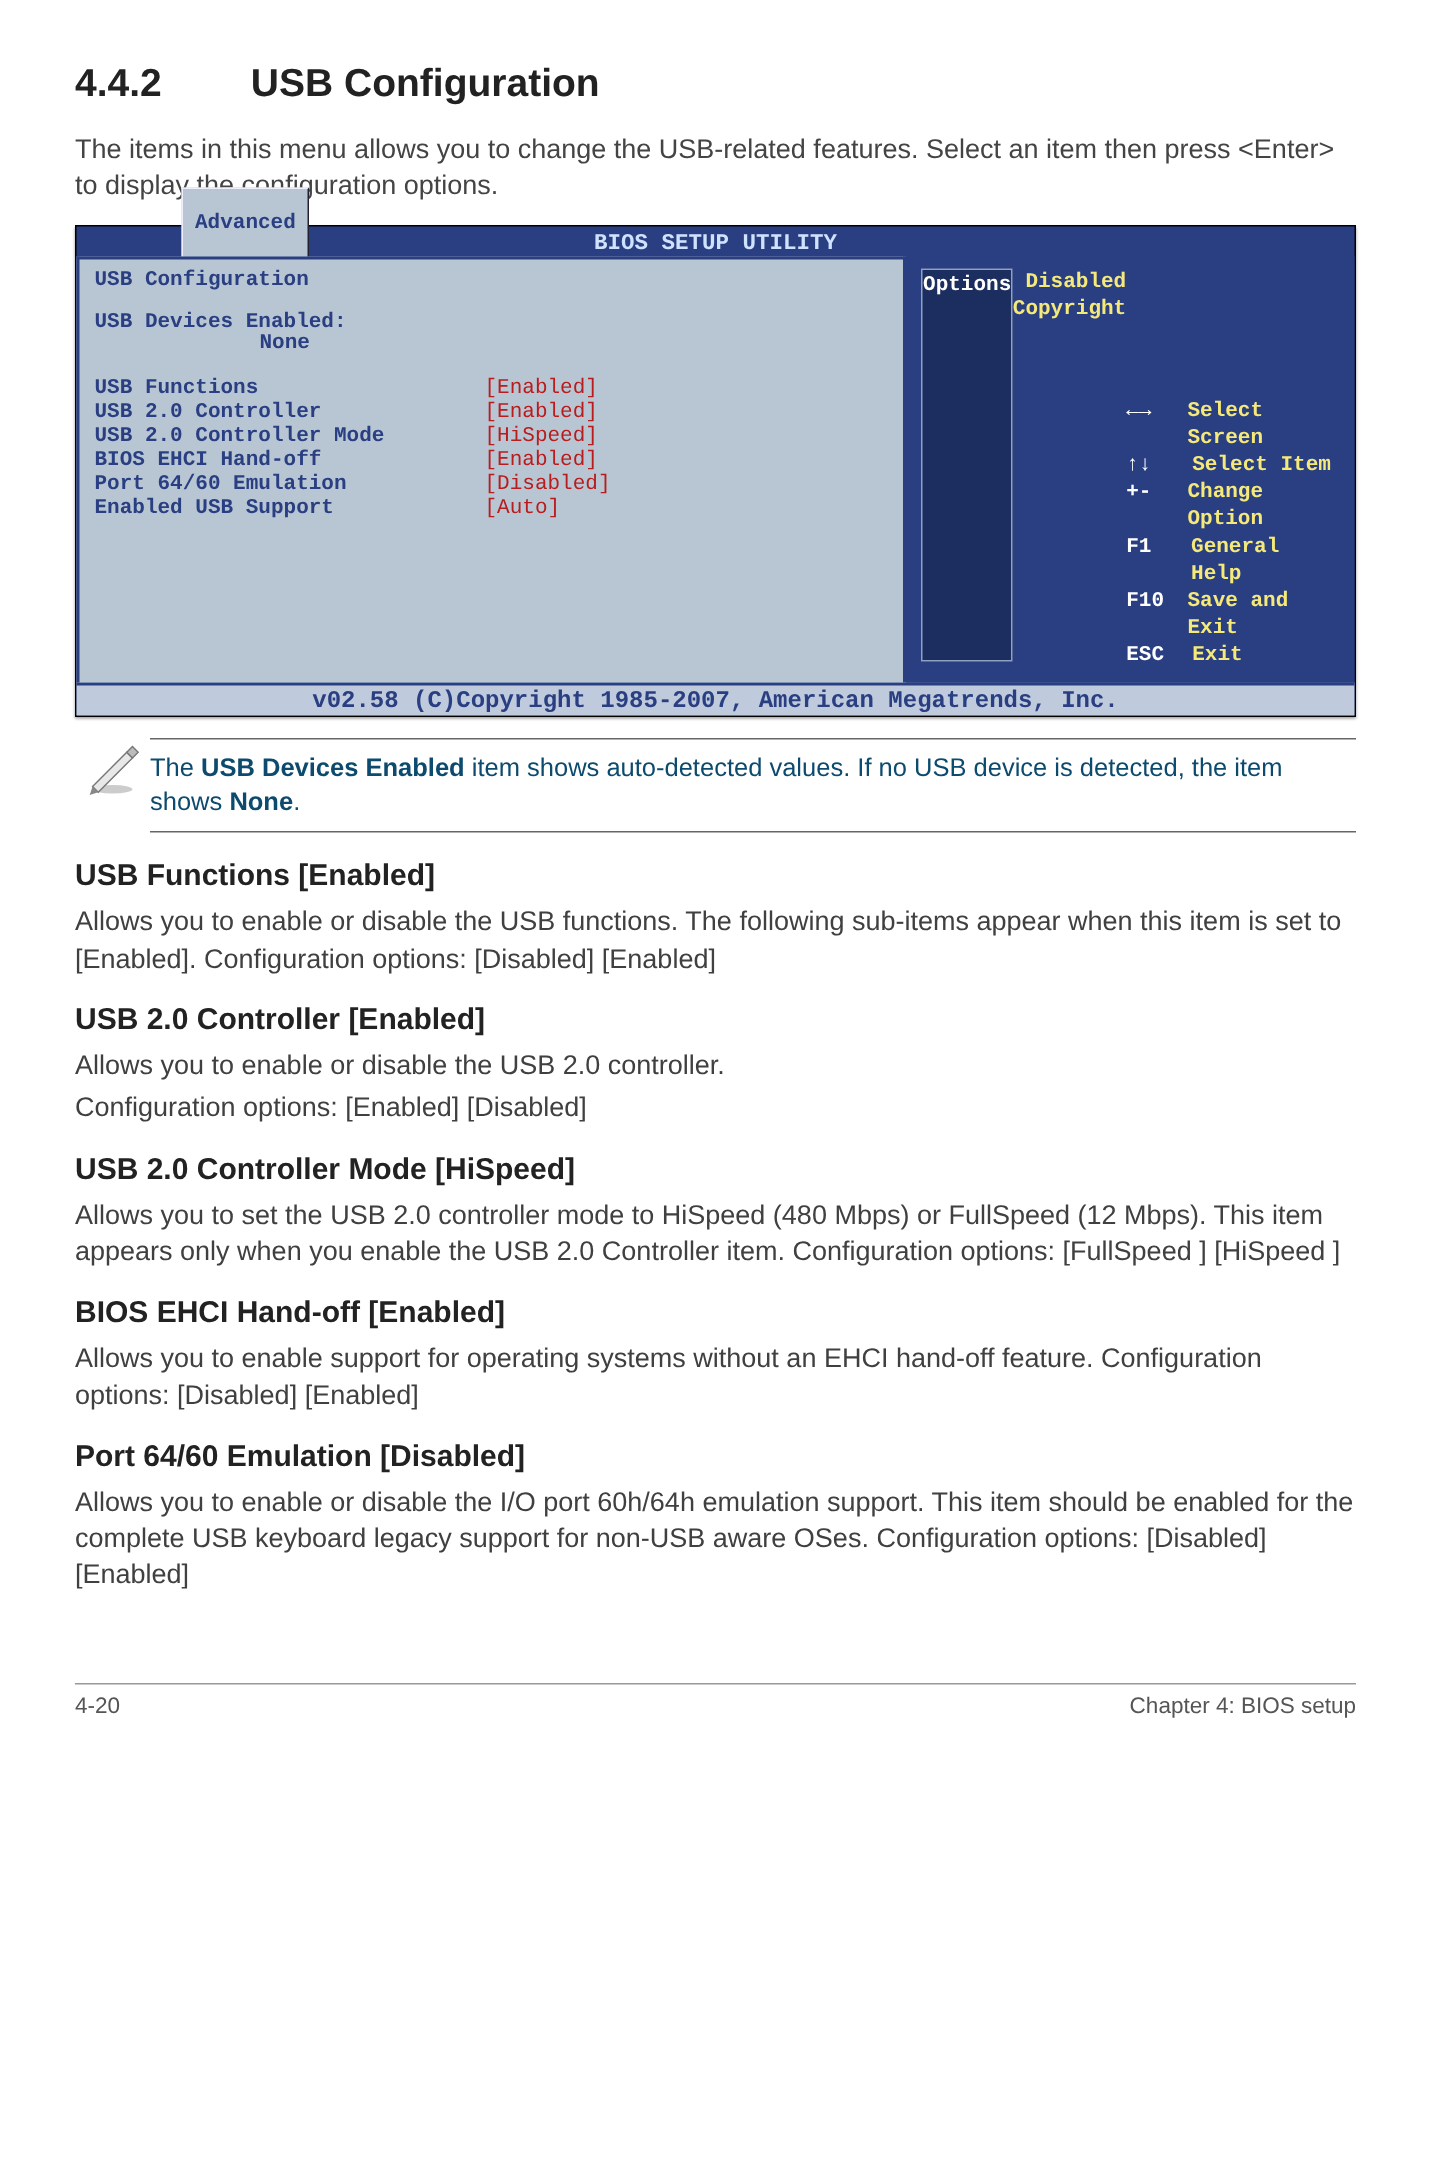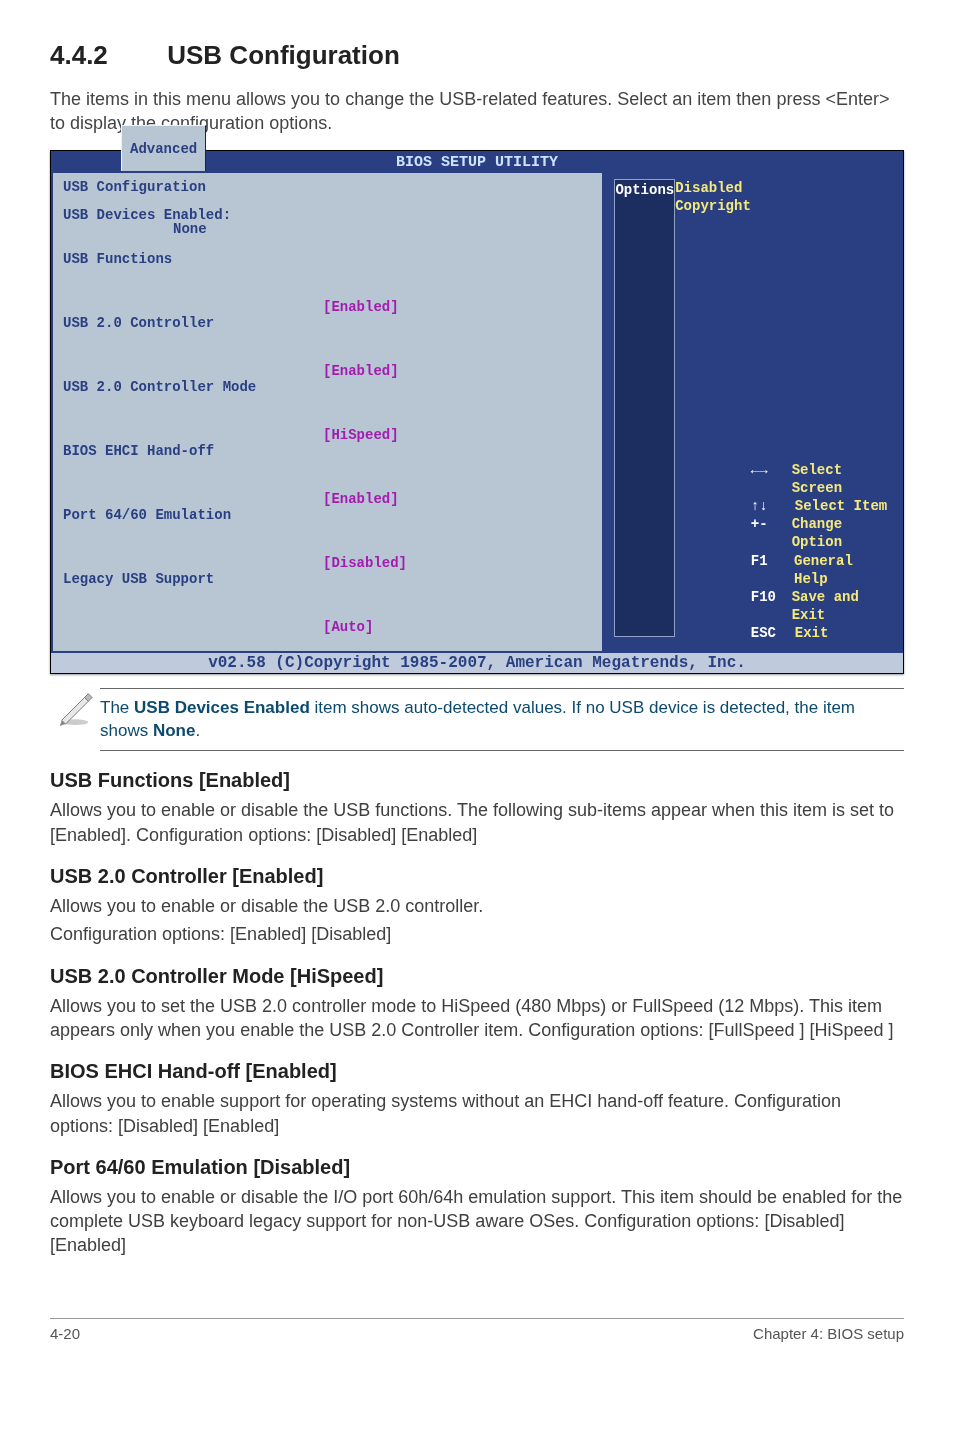--- a/index.html
+++ b/index.html
@@ -69,39 +69,39 @@
   }
   .bios-left .config-title {
     color:#2a3f82;
     font-weight:bold;
     margin-bottom:6px;
   }
   .bios-left .dev-enabled { color:#2a3f82; font-weight:bold; }
   .bios-left .none { color:#2a3f82; font-weight:bold; margin-left:110px; display:block; margin-top:-2px;}
   .bios-left .row { display:flex; }
   .bios-left .row .label { color:#2a3f82; font-weight:bold; width:260px; white-space:pre; }
-  .bios-left .row .val { color:#a21caf; font-weight:bold;margin-top:48px; }
+  .bios-left .row .val { color:#b91c1c; font-weight:normal; }
   .bios-right {
     flex:1;
     background:#2a3f82;
     padding:8px 10px;
     color:#fff;
     display:flex;
     flex-direction:row;
   }
   .bios-right .opt-title {
     background:#1c2d5f;
     color:#fff;
     font-weight:bold;
     text-align:center;
     padding:2px 0;
     border:1px solid #8fa2c4;
     margin-bottom:6px;
   }
-  .bios-right .opt-list { color:#f5e97a; font-weight:bold; line-height:1.3; }
+  .bios-right .opt-list { color:#f5e97a; font-weight:bold; line-height:1.3;text-align:right; }
   .bios-right .keys {
     margin-top:auto;
     color:#f5e97a;
     font-weight:bold;
     line-height:1.3;
   }
   .bios-right .keys .kline { display:flex; }
   .bios-right .keys .ksym { color:#fff; width:44px; display:inline-block;}
   .bios-footer {
     background:#bfcbdd;
@@ -197,21 +197,21 @@
         </div>
       <div class="row">
           <span class="label">BIOS EHCI Hand-off</span>
           <span class="val">[Enabled]</span>
         </div>
       <div class="row">
           <span class="label">Port 64/60 Emulation</span>
           <span class="val">[Disabled]</span>
         </div>
       <div class="row">
-          <span class="label">Legacy USB Support</span>
+          <span class="label">Enabled USB Support</span>
           <span class="val">[Auto]</span>
         </div>
     </div>
     <div class="bios-right">
       <div class="opt-title">Options</div>
       <div class="opt-list">
         <div>Disabled</div>
         <div>Copyright</div>
       </div>
       <div class="keys">

